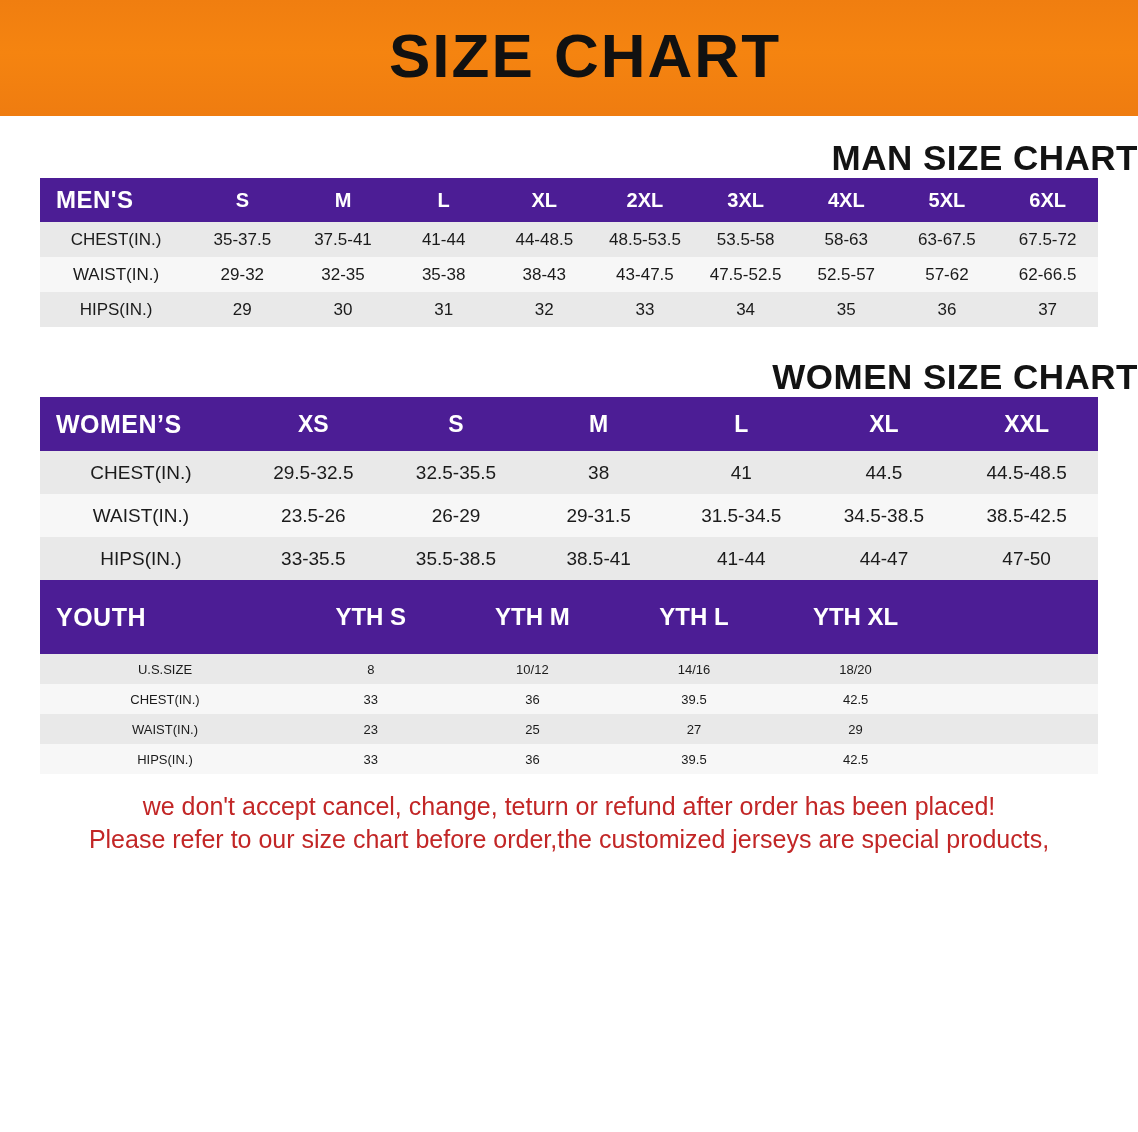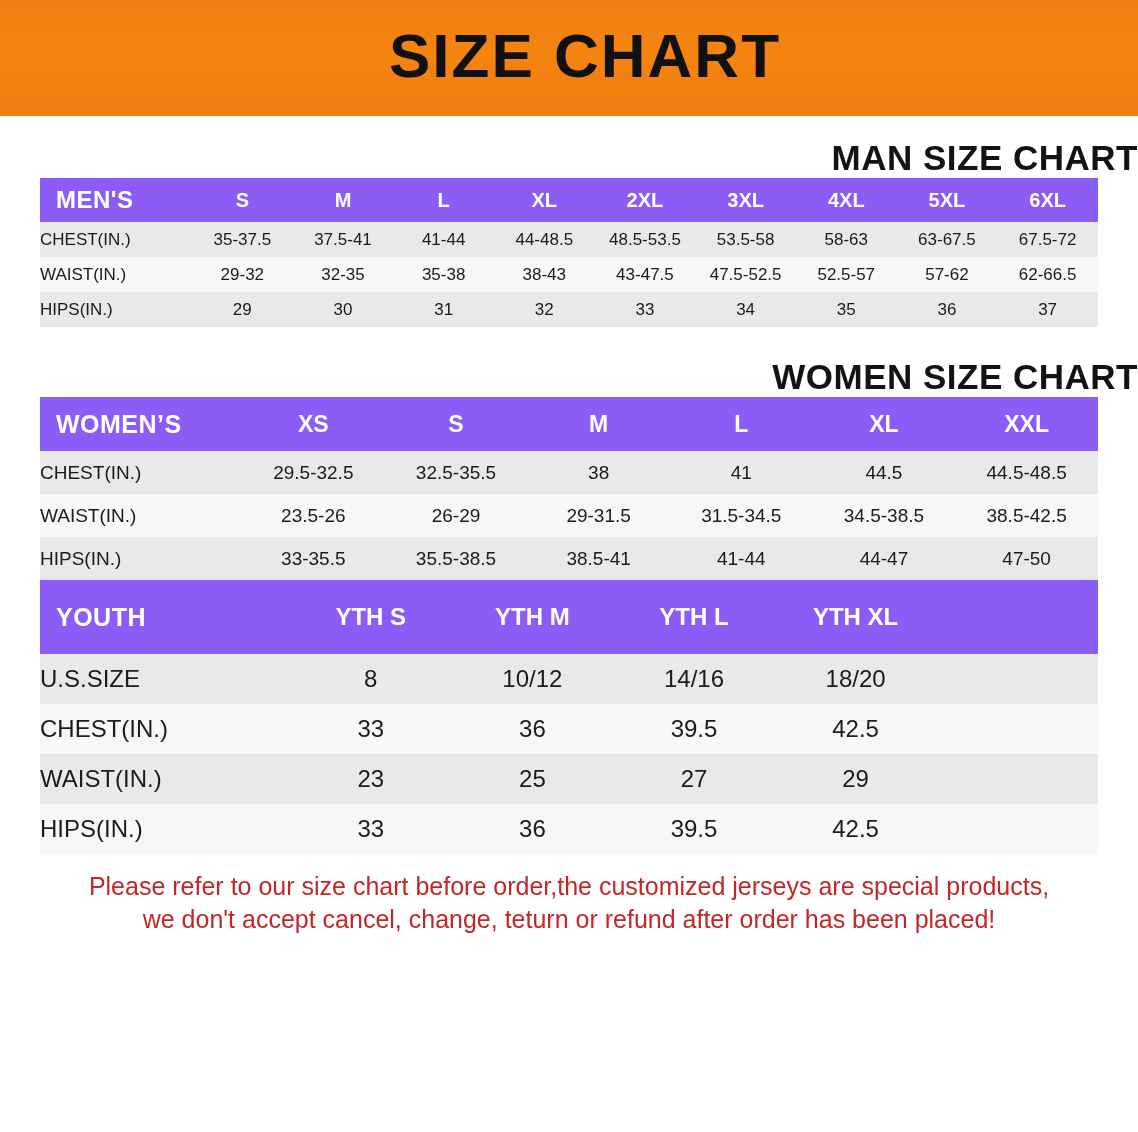--- a/index.html
+++ b/index.html
@@ -67,52 +67,52 @@
   table.chart th,
   table.chart td {
     font-family: "Liberation Sans", sans-serif;
     text-align: center;
     font-size: 17px;
     color: #1b1b1b;
     padding: 0;
     white-space: nowrap;
   }
   table.chart thead th {
-    background: #8b5cf6;
+    background: #4c1d95;
     color: #ffffff;
     font-weight: bold;
   }
   table.chart thead th.rowhead {
     text-align: left;
     padding-left: 16px;
     letter-spacing: 0.5px;
   }
   table.chart tbody td.rowhead {
     font-weight: normal;
-    text-align: left;
+    text-align: center;
   }
   tr.stripe-a td { background: #e9e9e9; }
   tr.stripe-b td { background: #f7f7f7; }
 
   
   #men-table thead th { height: 44px; font-size: 20px; }
   #men-table thead th.rowhead { font-size: 24px; }
   #men-table tbody td { height: 35px; font-size: 17px; }
   #men-table col.c0 { width: 152px; }
 
   
   #women-table thead th { height: 54px; font-size: 23px; margin-left: 34px; }
   #women-table thead th.rowhead { font-size: 25px; }
   #women-table tbody td { height: 43px; font-size: 19px; }
   #women-table col.c0 { width: 202px; }
 
   
   #youth-table thead th { height: 74px; font-size: 24px; }
   #youth-table thead th.rowhead { font-size: 25px; }
-  #youth-table tbody td { height: 50px; font-size: 24px; }
+  #youth-table tbody td { height: 30px; font-size: 13px; }
   #youth-table col.c0 { width: 250px; }
 
   
   .note {
     margin: 16px 38px 0 38px;
     color: #c22626;
     font-family: "Liberation Sans", sans-serif;
     font-size: 25px;
     line-height: 1.32;
     text-align: center;
@@ -304,17 +304,17 @@
           <td>36</td>
           <td>39.5</td>
           <td>42.5</td>
           <td></td>
         </tr>
       </tbody>
     </table>
   </div>
 
   <div class="note">
+    <span class="line">we don't accept cancel, change, teturn or refund after order has been placed!</span>
     <span class="line">Please refer to our size chart before order,the customized jerseys are special products,</span>
-    <span class="line">we don't accept cancel, change, teturn or refund after order has been placed!</span>
   </div>
 
 </div>
 
 </body></html>

